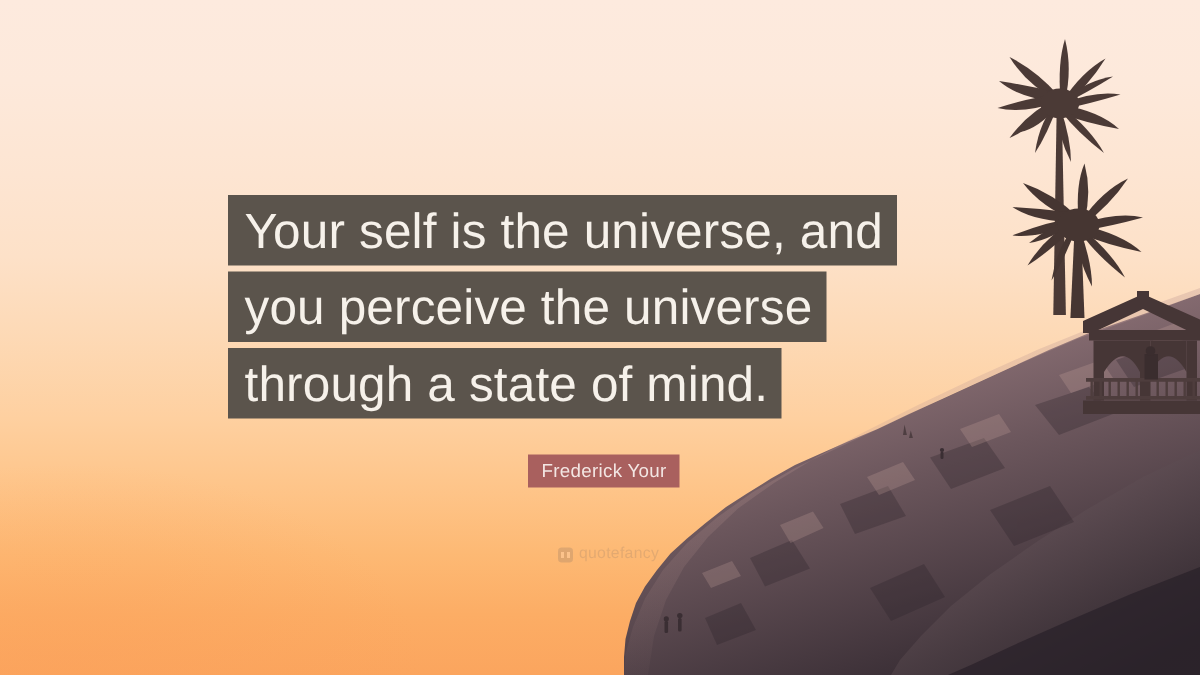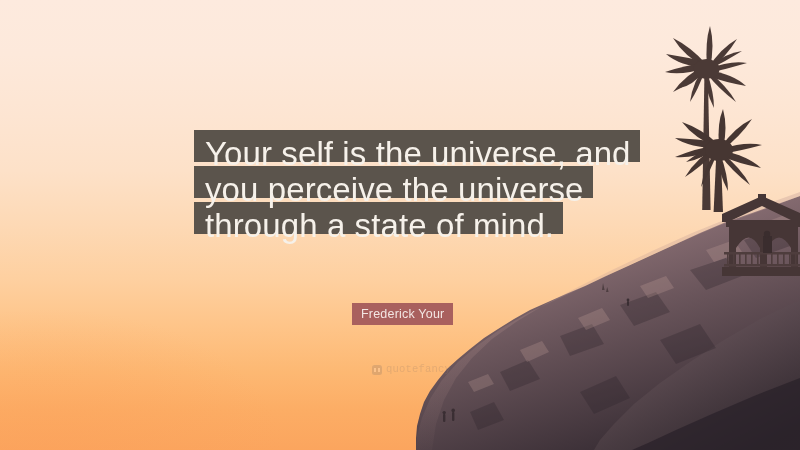--- a/index.html
+++ b/index.html
@@ -61,28 +61,27 @@
     left: 152px;
     top: 130px;
     width: 520px;
   }
   .qline {
     display: block;
     background: #5b544c;
     color: #f6f1ea;
     font-size: 33px;
     line-height: 47px;
-    height: 32px;
+    height: 47px;
     padding: 0 9px 0 11px;
     margin-bottom: 4px;
     white-space: nowrap;
     width: max-content;
     letter-spacing: 0.1px;
     font-weight: 400;
-    margin-left: 42px;
   }
 
   
   .author {
     position: absolute;
     left: 352px;
     top: 303px;
     background: #a9605e;
     color: #f3e6e3;
     font-size: 12.5px;
@@ -95,21 +94,20 @@
 
   
   .watermark {
     position: absolute;
     left: 372px;
     top: 363px;
     display: flex;
     align-items: flex-end;
     gap: 4px;
     opacity: 0.26;
-    font-family: Liberation Mono, monospace;
   }
   .wm-mark {
     width: 10px; height: 10px;
     border-radius: 2.5px;
     background: #8d7463;
     position: relative;
   }
   .wm-mark::before, .wm-mark::after {
     content: "";
     position: absolute;

